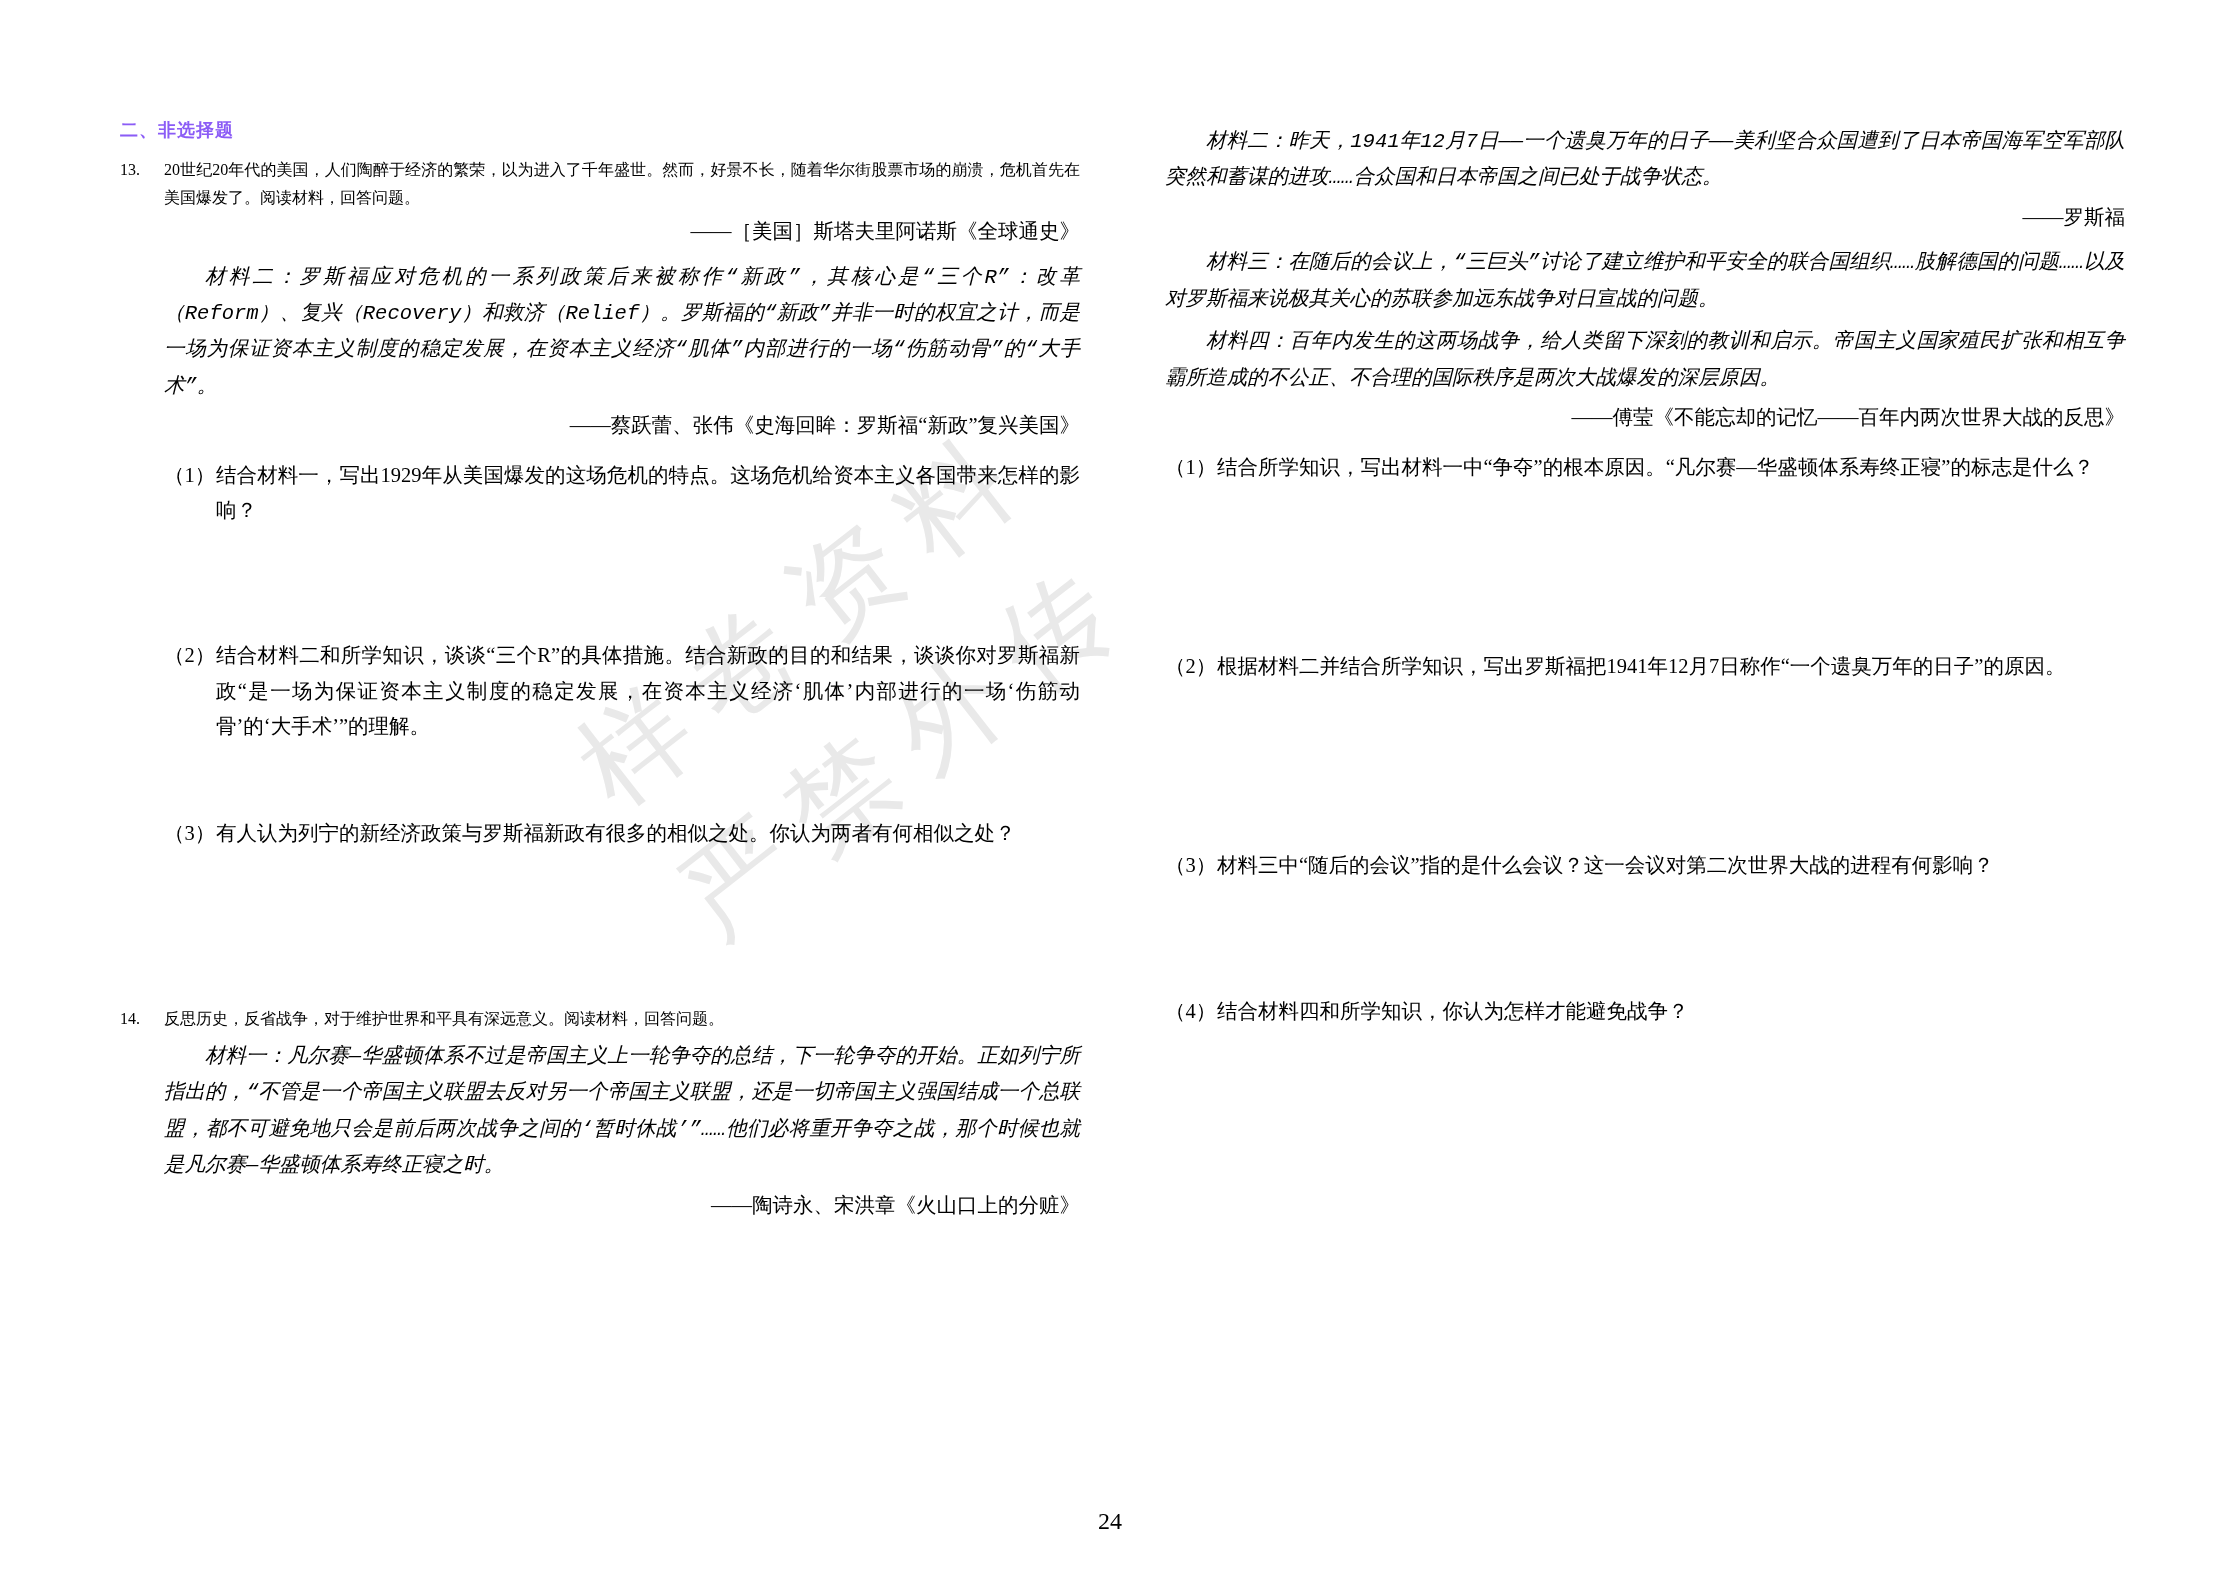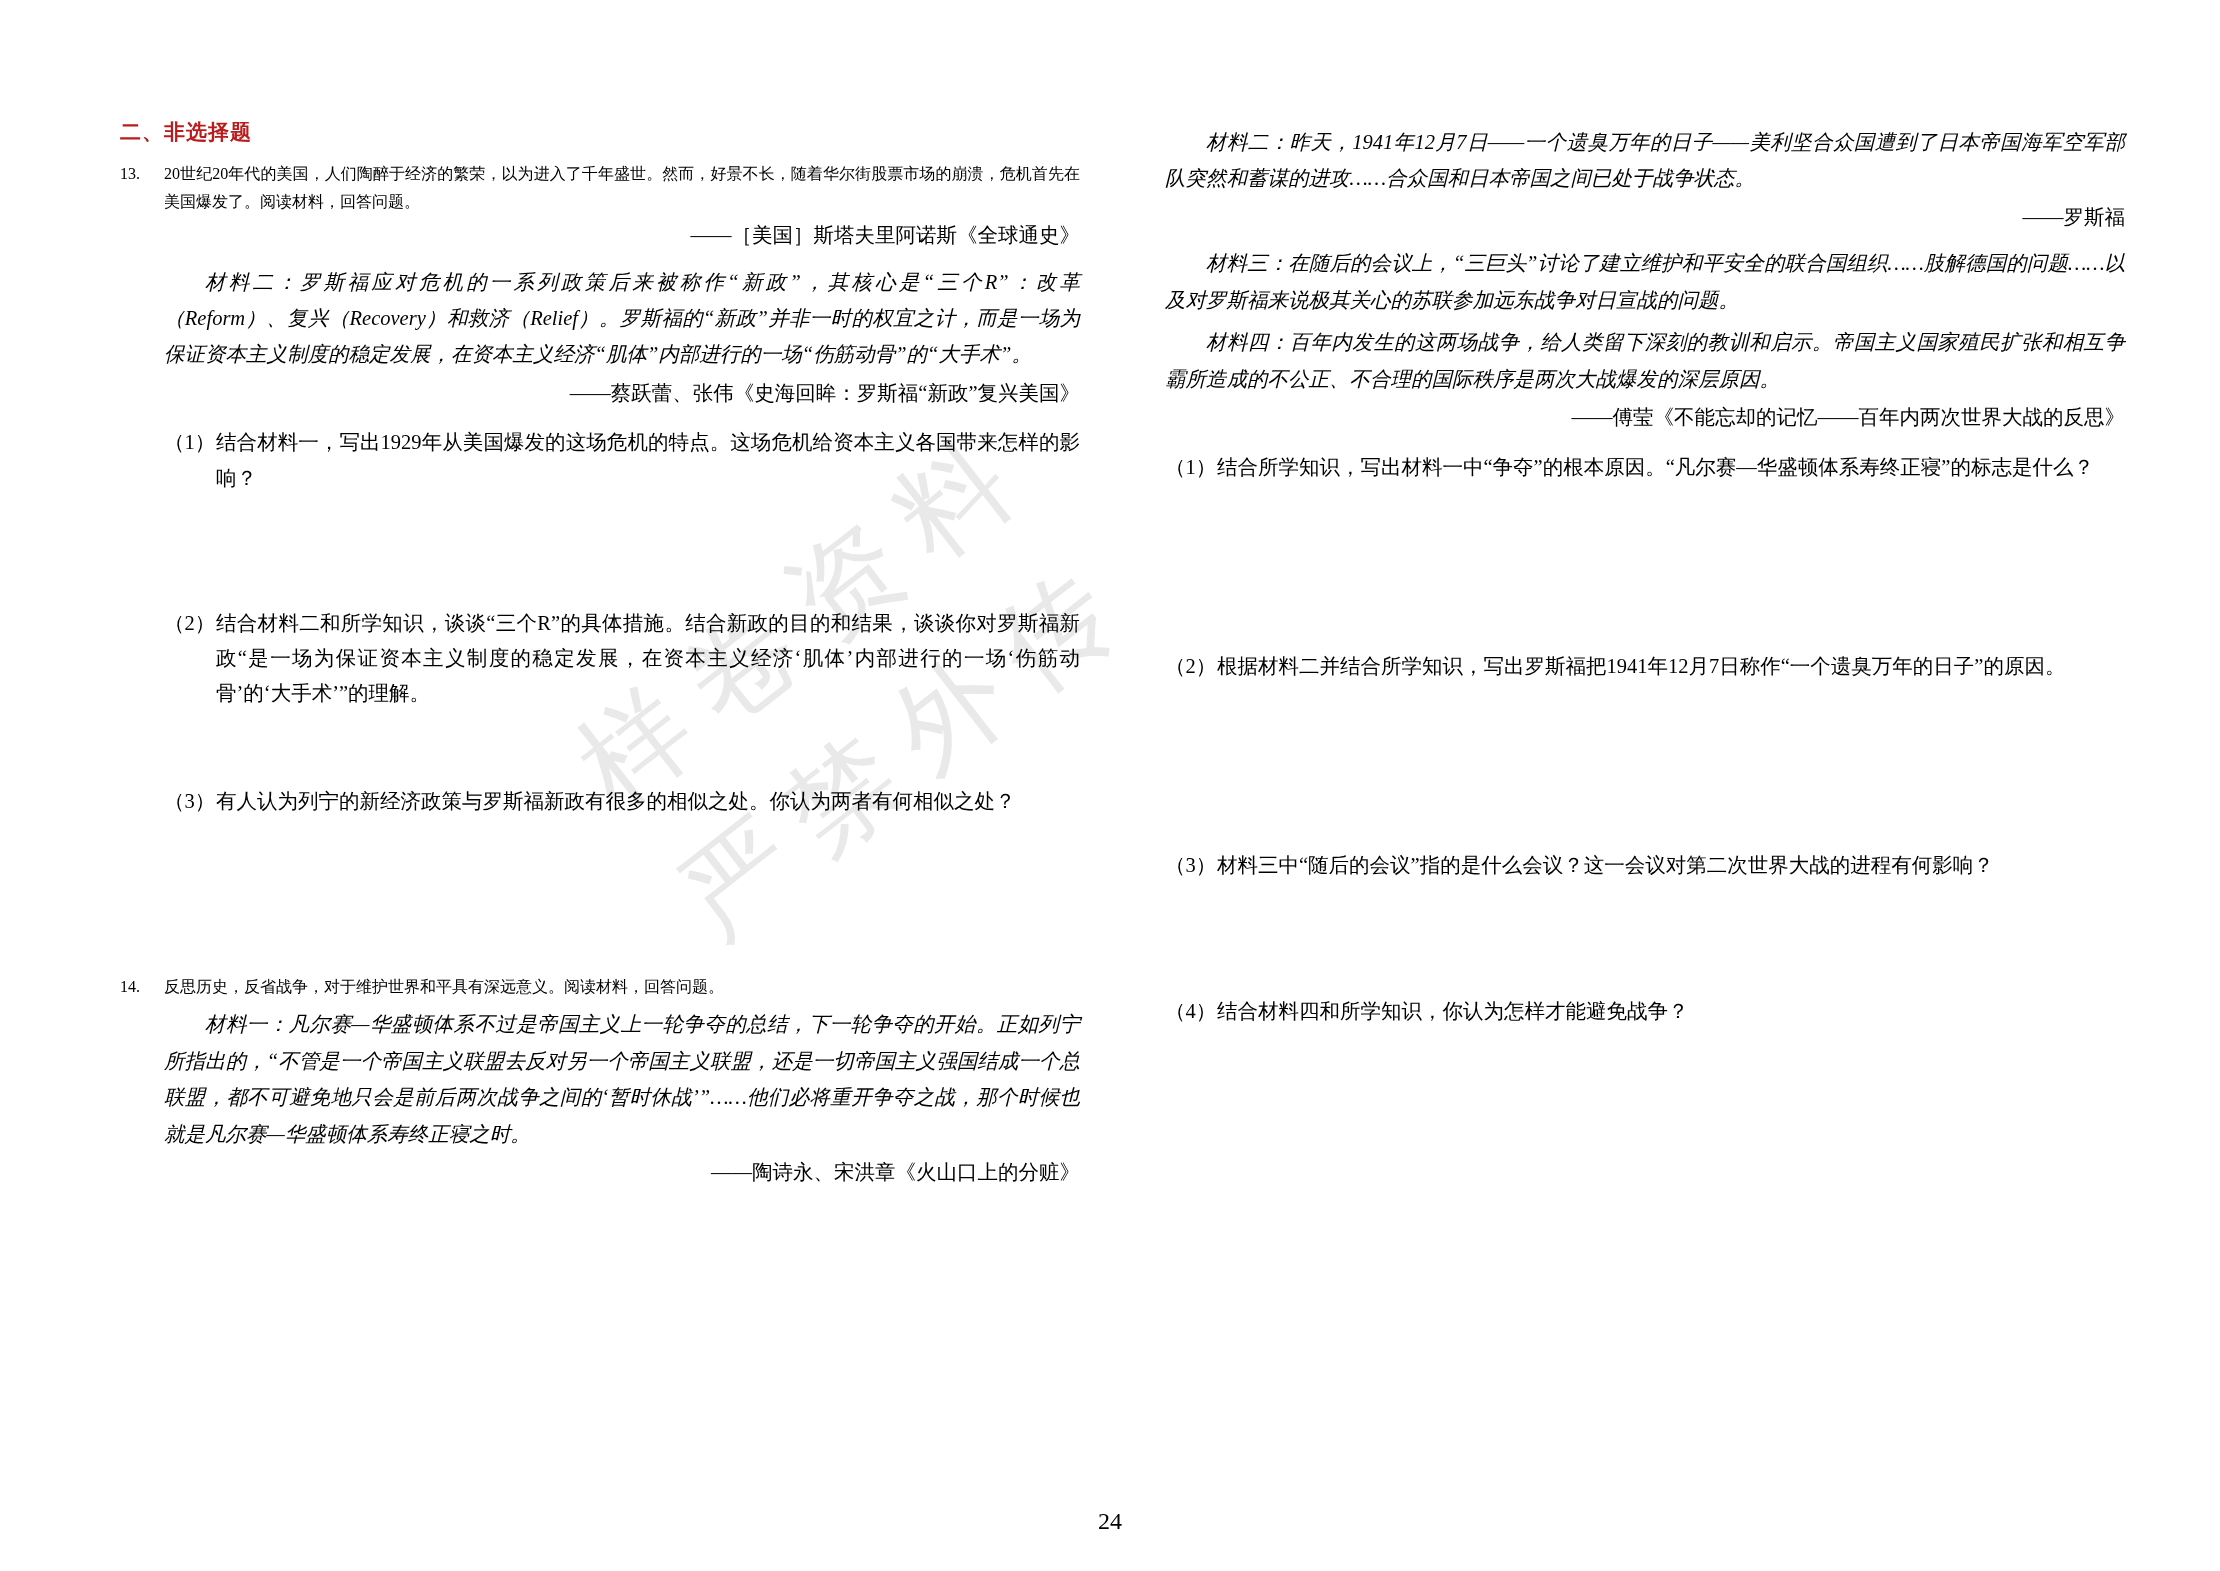--- a/index.html
+++ b/index.html
@@ -36,22 +36,22 @@
   .col {
     position: absolute;
     top: 118px;
     width: 960px;
     z-index: 2;
   }
   .col-left { left: 120px; }
   .col-right { left: 1165px; }
 
   .section-title {
-    color: #b91c1c;
-    font-size: 21px;
+    color: #8b5cf6;
+    font-size: 18px;
     font-weight: bold;
     letter-spacing: 1px;
     margin-bottom: 14px;
   }
 
   .qblock { margin-bottom: 4px; }
 
   .qline {
     display: flex;
     align-items: flex-start;
@@ -70,21 +70,21 @@
     text-justify: inter-ideograph;
   }
 
   .material {
     font-size: 20.5px;
     line-height: 1.78;
     text-indent: 2em;
     margin: 6px 0 2px 44px;
     text-align: justify;
     text-justify: inter-ideograph;
-    font-family: Liberation Serif, serif;
+    font-family: Liberation Mono, monospace;
     font-style: italic;
   }
   .material.rightcol { margin-left: 0; }
 
   .source {
     font-size: 20.5px;
     line-height: 1.78;
     text-align: right;
     margin: 2px 0 10px 0;
   }

